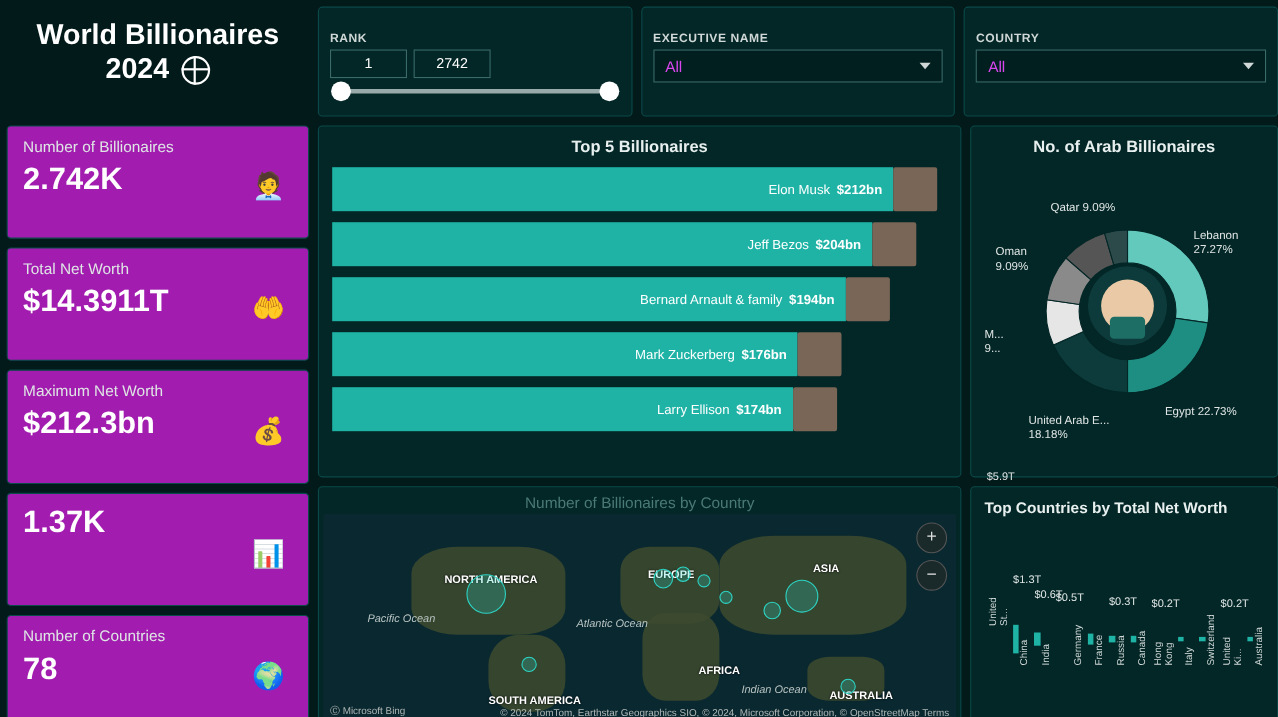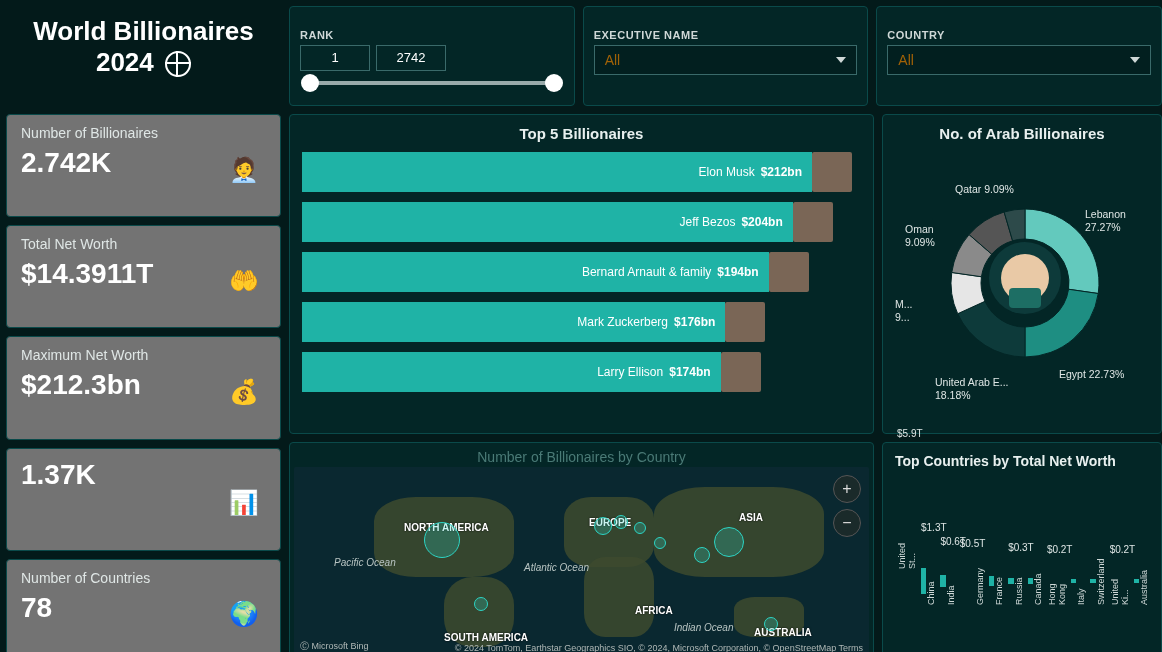--- a/index.html
+++ b/index.html
@@ -41,26 +41,26 @@
   
   .filters { grid-column: 2 / span 2; grid-row: 1; display:flex; gap:8px; border:none; background:transparent; padding:0;}
   .filter-box { flex:1; background:#032626; border:1px solid #0a4a4a; border-radius:4px; padding:22px 10px;}
   .filter-box.rank { flex:1;}
   .filter-label { font-size:11px; font-weight:700; color:#cfd8d7; letter-spacing:.5px; margin-bottom:4px;}
   .range-inputs { display:flex; gap:6px; margin-bottom:10px;}
   .range-inputs .num { width:70px; height:26px; background:transparent; border:1px solid #3a6a6a; color:#fff; text-align:center; font-size:13px; line-height:24px;}
   .slider { position:relative; height:4px; background:#9aa; margin:8px 10px; border-radius:2px;}
   .slider .knob { position:absolute; top:-7px; width:18px; height:18px; background:#fff; border-radius:50%;}
   .slider .knob.left{ left:-9px;} .slider .knob.right{ right:-9px;}
-  .dropdown { height:30px; border:1px solid #3a6a6a; background:#021f1f; color:#a16207; display:flex; align-items:center; justify-content:space-between; padding:0 10px; font-size:14px;}
+  .dropdown { height:30px; border:1px solid #3a6a6a; background:#021f1f; color:#d946ef; display:flex; align-items:center; justify-content:space-between; padding:0 10px; font-size:14px;}
   .chev { width:0;height:0;border-left:5px solid transparent;border-right:5px solid transparent;border-top:6px solid #cfd8d7;}
 
   
   .kpis { grid-column:1; grid-row:2 / span 2; display:flex; flex-direction:column; gap:8px; border:none; background:transparent; padding:0;}
-  .kpi { background:#737373; border:1px solid #0a4a4a; border-radius:4px; padding:10px 14px 12px; position:relative; flex:1;}
+  .kpi { background:#a21caf; border:1px solid #0a4a4a; border-radius:4px; padding:10px 14px 12px; position:relative; flex:1;}
   .kpi .label { font-size:14px; color:#dfe6e5; margin-bottom:6px;}
   .kpi .value { font-size:28px; font-weight:600; color:#fff;}
   .kpi .icon { position:absolute; right:14px; top:50%; transform:translateY(-40%); width:44px; height:44px;}
   .ico-circle { width:100%;height:100%;border-radius:50%; display:flex;align-items:center;justify-content:center;font-size:24px;}
 
   
   .top5 { grid-column:2; grid-row:2;}
   .top5 h3 { text-align:center; font-size:15px; font-weight:600; margin-bottom:10px;}
   .bar-row { display:flex; align-items:center; margin-bottom:10px; height:40px;}
   .bar { height:40px; background:#1fb3a6; display:flex; align-items:center; justify-content:flex-end; padding-right:10px; color:#fff; font-size:12px;}

